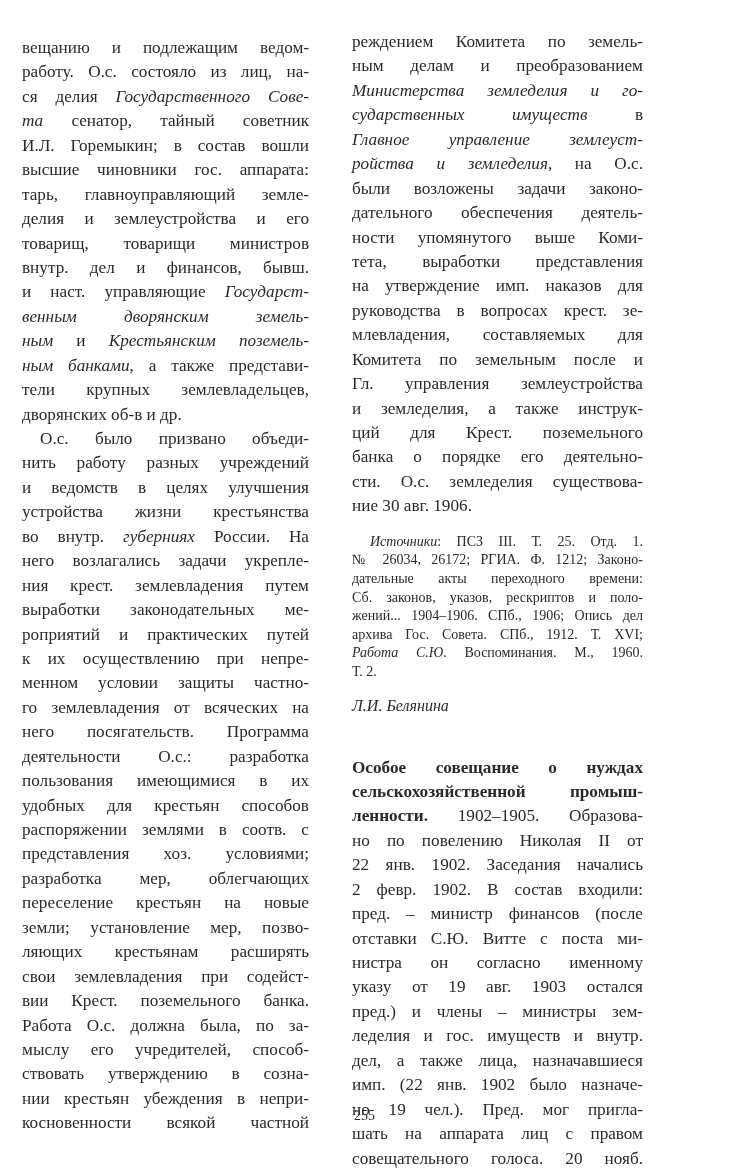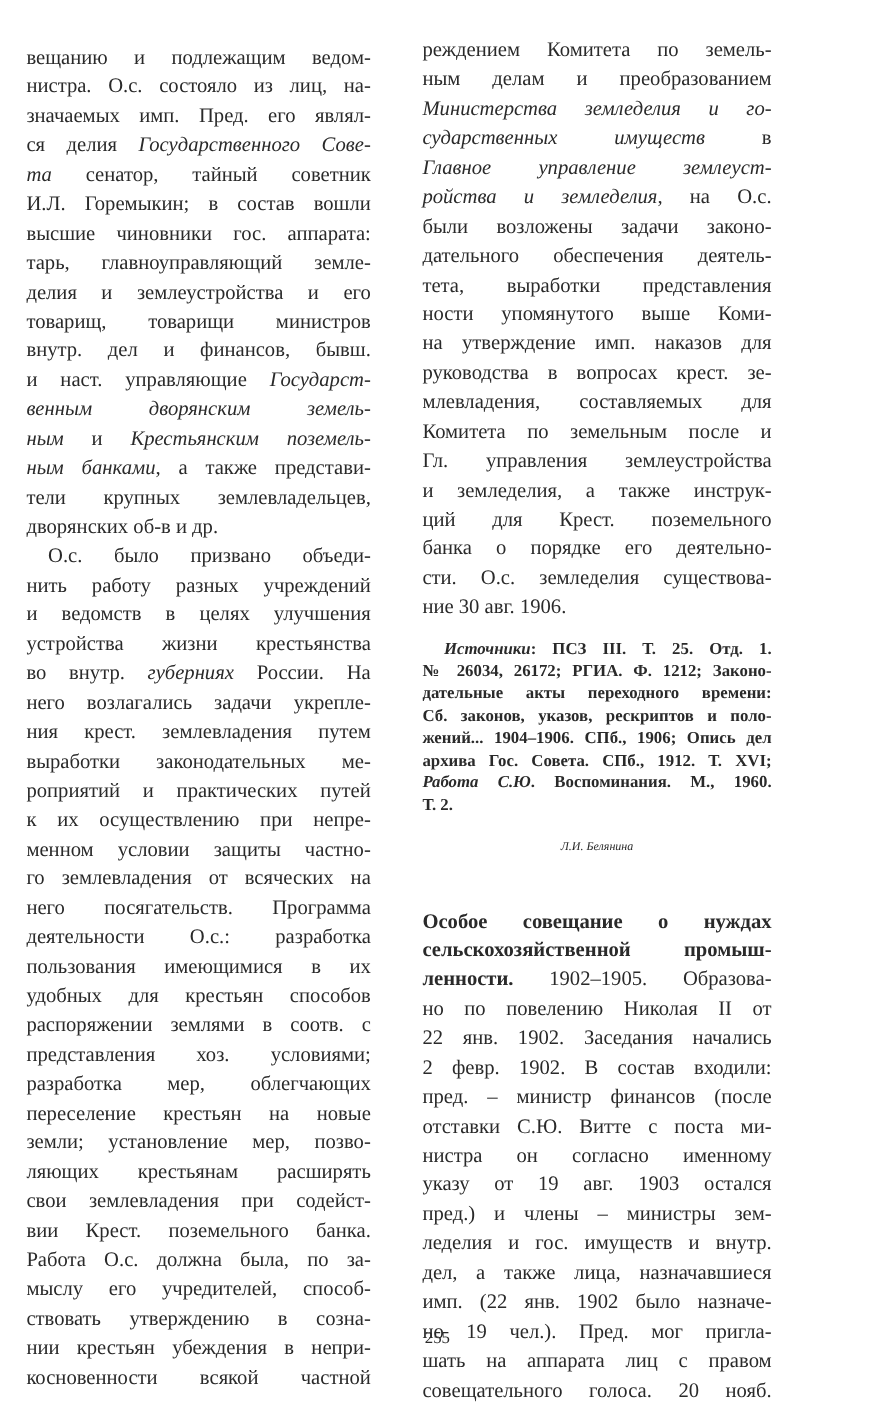--- a/index.html
+++ b/index.html
@@ -7,32 +7,31 @@
          font-family: "Liberation Serif", "DejaVu Serif", serif; color: #2a2a2a; }
   .col { position: absolute; font-size: 17.2px; line-height: 24.45px; }
   .col-left { left: 22px; top: 36px; width: 287px; }
   .col-right { left: 352px; top: 30px; width: 291px; }
   .line { display: block; white-space: nowrap; text-align: justify; text-align-last: justify; height: 24.45px; overflow: visible; }
   .line.last { text-align-last: left; }
   .line.indent { padding-left: 18px; }
   .it { font-style: italic; }
   .b { font-weight: bold; }
   .src { font-size: 14px; line-height: 18.6px; margin-top: 14px; }
-  .src .line { height: 18.6px; font-weight: bold; }
-  .author { font-size: 10px; font-style: italic; text-align: center; margin-top: 12px; height: 20px; }
+  .src .line { height: 18.6px; }
+  .author { font-size: 16px; font-style: italic; text-align: left; margin-top: 12px; height: 20px; }
   .entry { margin-top: 42px; }
   .page-num { position: absolute; left: 0; width: 729px; top: 1108px; text-align: center; font-size: 14px; }
 </style>
 </head>
 <body>
 
 <div class="col col-left" id="left-col">
     <span class="line"><span>вещанию и подлежащим ведом-</span></span>
-    <span class="line"><span>нистра. О.с. состояло из лиц, на-</span></span>
-    <span class="line"><span>значаемых имп. Пред. его являл-</span></span>
+    <span class="line"><span>работу. О.с. состояло из лиц, на-</span></span>
     <span class="line"><span>ся делия </span><span class="it">Государственного Сове-</span></span>
     <span class="line"><span class="it">та</span><span> сенатор, тайный советник</span></span>
     <span class="line"><span>И.Л. Горемыкин; в состав вошли</span></span>
     <span class="line"><span>высшие чиновники гос. аппарата:</span></span>
     <span class="line"><span>тарь, главноуправляющий земле-</span></span>
     <span class="line"><span>делия и землеустройства и его</span></span>
     <span class="line"><span>товарищ, товарищи министров</span></span>
     <span class="line"><span>внутр. дел и финансов, бывш.</span></span>
     <span class="line"><span>и наст. управляющие </span><span class="it">Государст-</span></span>
     <span class="line"><span class="it">венным дворянским земель-</span></span>
@@ -74,22 +73,22 @@
 <div class="col col-right">
   <div id="right-cont">
       <span class="line"><span>реждением Комитета по земель-</span></span>
       <span class="line"><span>ным делам и преобразованием</span></span>
       <span class="line"><span class="it">Министерства земледелия и го-</span></span>
       <span class="line"><span class="it">сударственных имуществ</span><span> в</span></span>
       <span class="line"><span class="it">Главное управление землеуст-</span></span>
       <span class="line"><span class="it">ройства и земледелия</span><span>, на О.с.</span></span>
       <span class="line"><span>были возложены задачи законо-</span></span>
       <span class="line"><span>дательного обеспечения деятель-</span></span>
+      <span class="line"><span>ности упомянутого выше Коми-</span></span>
       <span class="line"><span>тета, выработки представления</span></span>
-      <span class="line"><span>ности упомянутого выше Коми-</span></span>
       <span class="line"><span>на утверждение имп. наказов для</span></span>
       <span class="line"><span>руководства в вопросах крест. зе-</span></span>
       <span class="line"><span>млевладения, составляемых для</span></span>
       <span class="line"><span>Комитета по земельным после и</span></span>
       <span class="line"><span>Гл. управления землеустройства</span></span>
       <span class="line"><span>и земледелия, а также инструк-</span></span>
       <span class="line"><span>ций для Крест. поземельного</span></span>
       <span class="line"><span>банка о порядке его деятельно-</span></span>
       <span class="line"><span>сти. О.с. земледелия существова-</span></span>
       <span class="line last"><span>ние 30 авг. 1906.</span></span>

